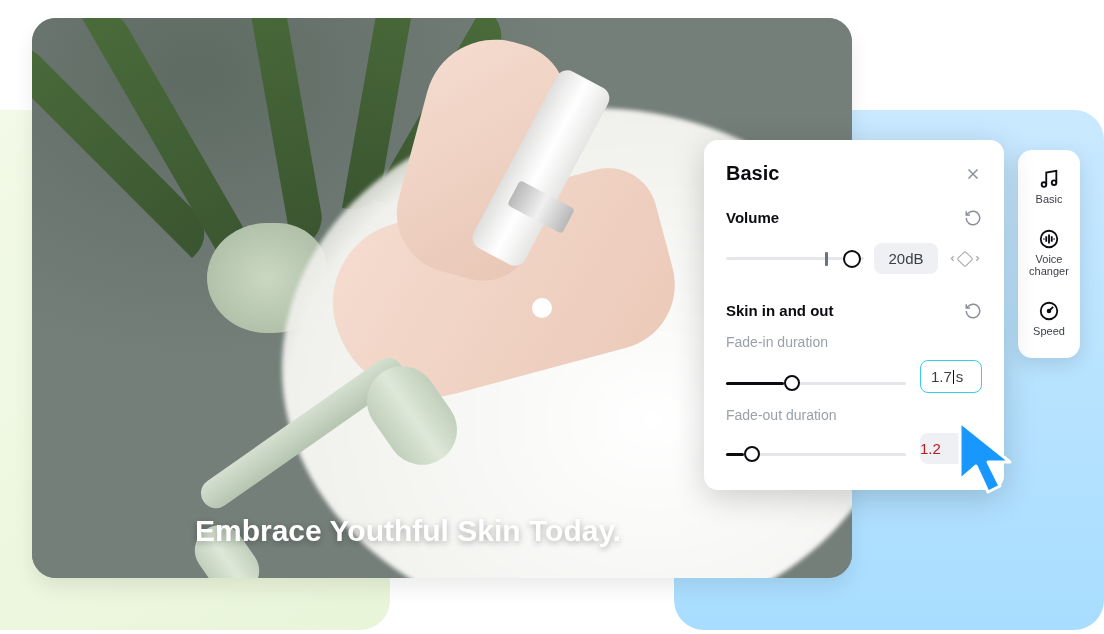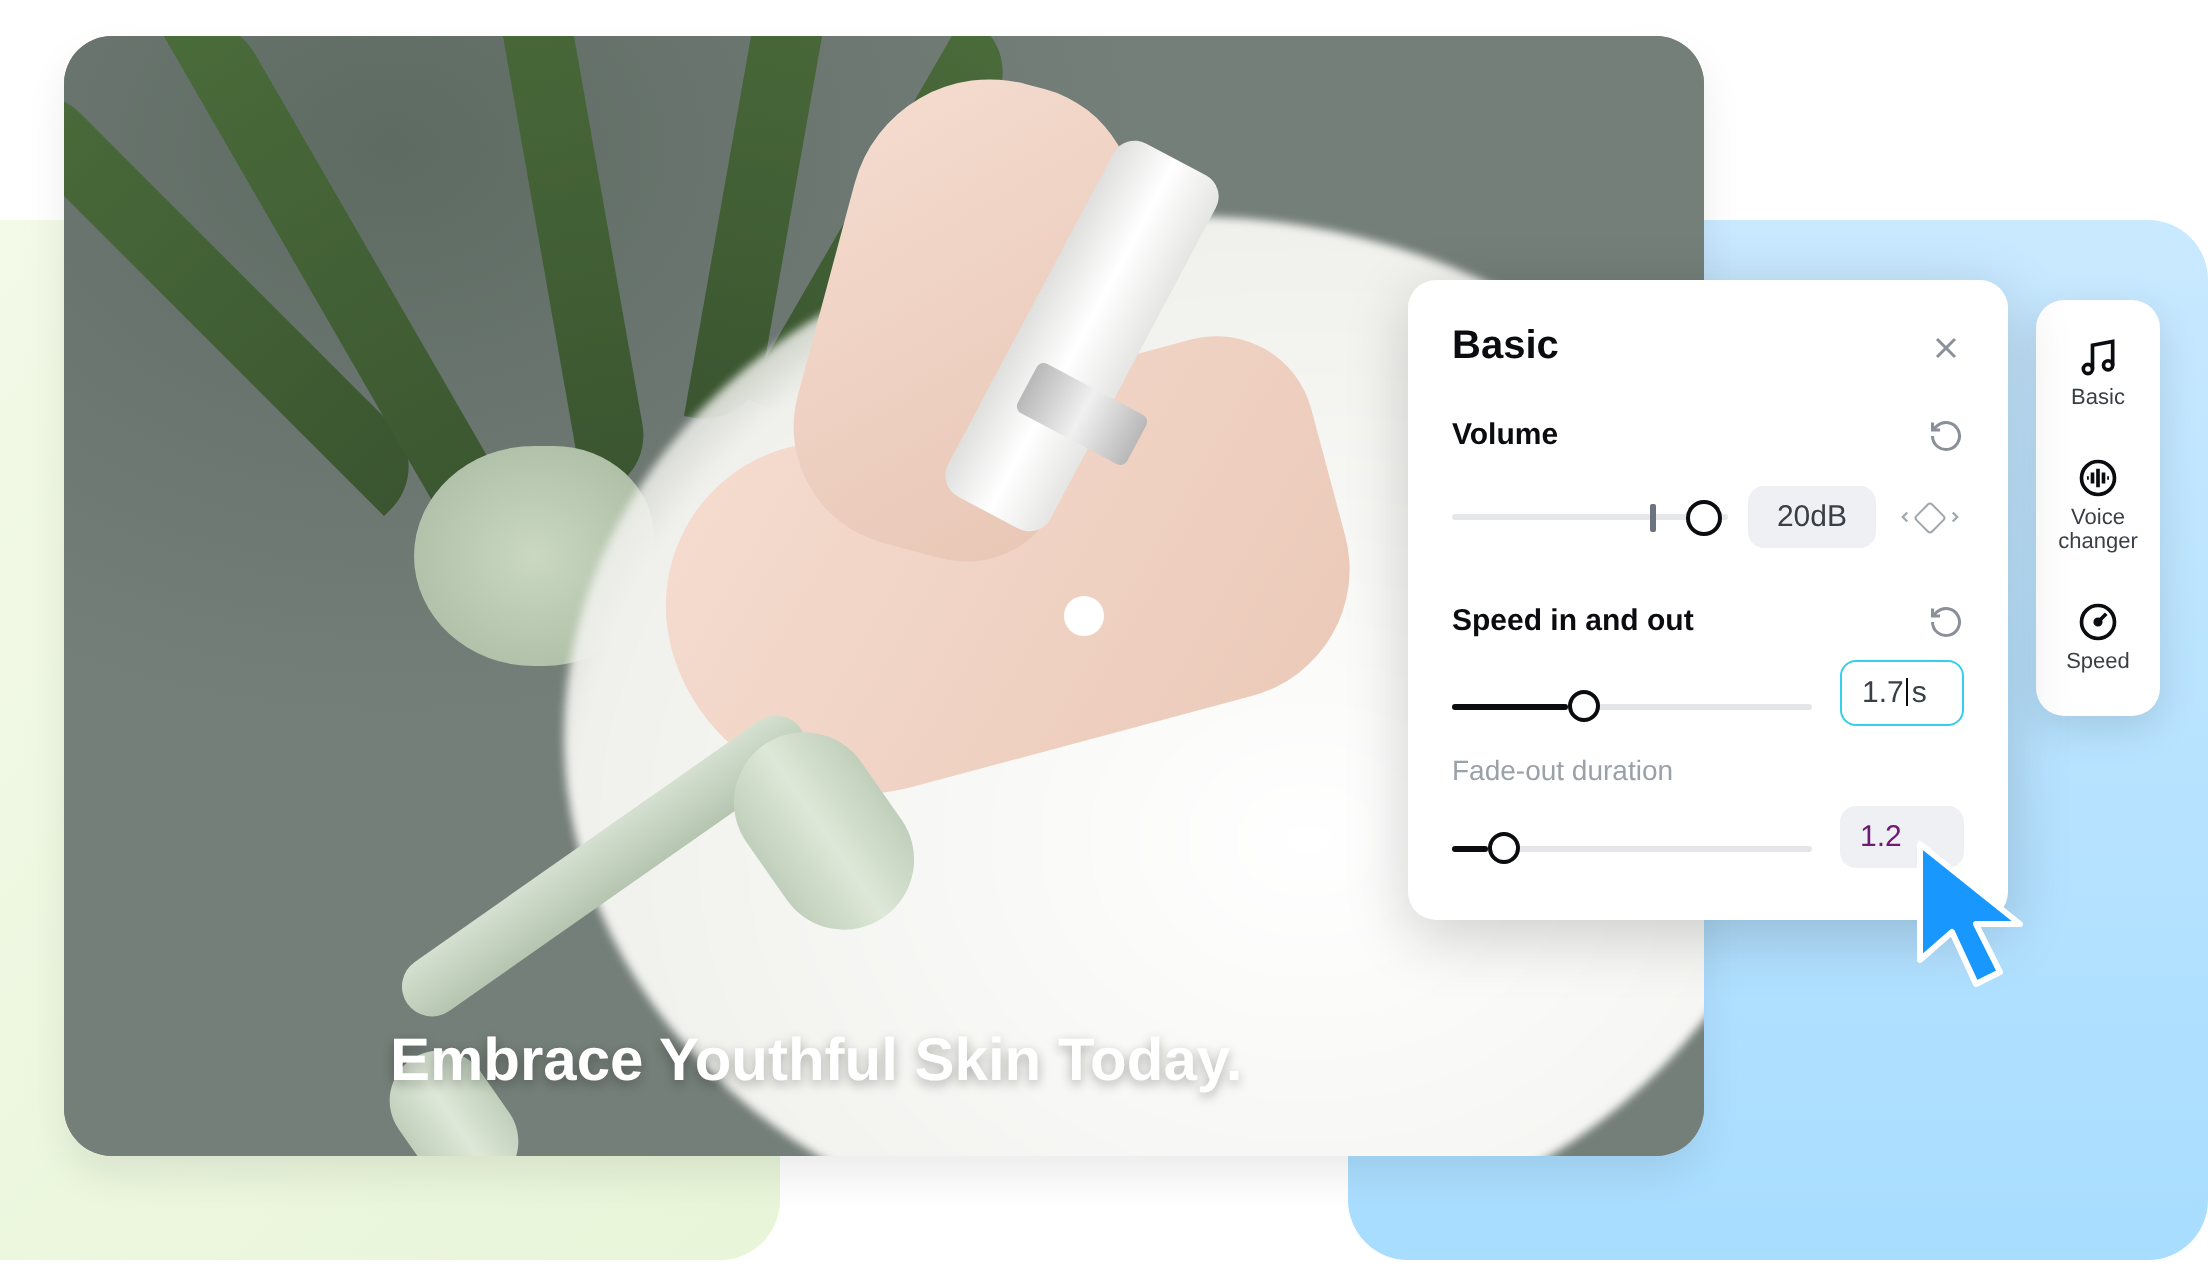--- a/index.html
+++ b/index.html
@@ -154,21 +154,21 @@
     .diamond { width:12px; height:12px; border:1.5px solid #a0a6ad; transform:rotate(45deg); border-radius:2px; box-sizing:border-box; }
     
     .fade-section { margin-top: 28px; }
     .field-label { font-size:14px; color:#9aa1a9; margin-top:14px; }
     .field-row { display:flex; align-items:flex-end; gap:14px; margin-top:10px; }
     .field-slider { flex:1; position:relative; height:20px; display:flex; align-items:center; }
     .fs-track { position:absolute; left:0; right:0; height:3px; background:#e4e6ea; border-radius:2px; }
     .fs-fill { position:absolute; left:0; height:3px; background:#0b0c0f; border-radius:2px; }
     .fs-thumb { position:absolute; width:16px; height:16px; border-radius:50%; background:#fff; border:2px solid #0b0c0f; top:2px; cursor:grab; }
     .dur-input { width:62px; border:1.5px solid #34cfe8; background:#fff; border-radius:8px; padding:7px 10px; font-size:15px; color:#3a3f45; }
-    .dur-box { width:62px; background:#eef0f3; border-radius:8px; padding:7px 10px; font-size:15px; color:#701a75; }
+    .dur-box { width:62px; background:#eef0f3; border-radius:8px; padding:7px 0; font-size:15px; color:#b91c1c; }
     
     .cursor-arrow {
       position:absolute; right: 78px; top: 418px; z-index:40;
     }
     
     .side-tools {
       position:absolute; right: 24px; top: 150px; width: 62px;
       background:#fff; border-radius:14px; box-shadow: 0 6px 20px rgba(0,0,0,0.12);
       padding: 10px 4px 12px; z-index:15;
       display:flex; flex-direction:column; align-items:center; gap:6px;
@@ -231,27 +231,28 @@
         </svg>
       <div class="diamond"></div>
       <svg class="chev" viewBox="0 0 24 24" fill="none" stroke="currentColor" stroke-width="3">
           <path d="M9 18l6-6-6-6"></path>
         </svg>
     </div>
   </div>
 
   <div class="fade-section">
     <div class="section-row">
-      <div class="section-title">Speed in and out</div>
+      <div class="section-title">Skin in and out</div>
       <svg class="reset-icon" viewBox="0 0 24 24" fill="none" stroke="currentColor" stroke-width="2">
           <path d="M3 12a9 9 0 1 0 3-6.7L3 8"></path>
           <path d="M3 3v5h5"></path>
         </svg>
     </div>
 
+    <div class="field-label">Fade-in duration</div>
     <div class="field-row">
       <div class="field-slider">
         <div class="fs-track"></div>
         <div class="fs-fill" style="width:32%"></div>
         <div class="fs-thumb" style="left:32%"></div>
       </div>
       <div class="dur-input">
         <span>1.7</span><span style="border-left:1px solid #0b0c0f; margin:0 2px 0 1px; display:inline-block; height:14px; vertical-align:-2px;"></span><span>s</span>
       </div>
     </div>

